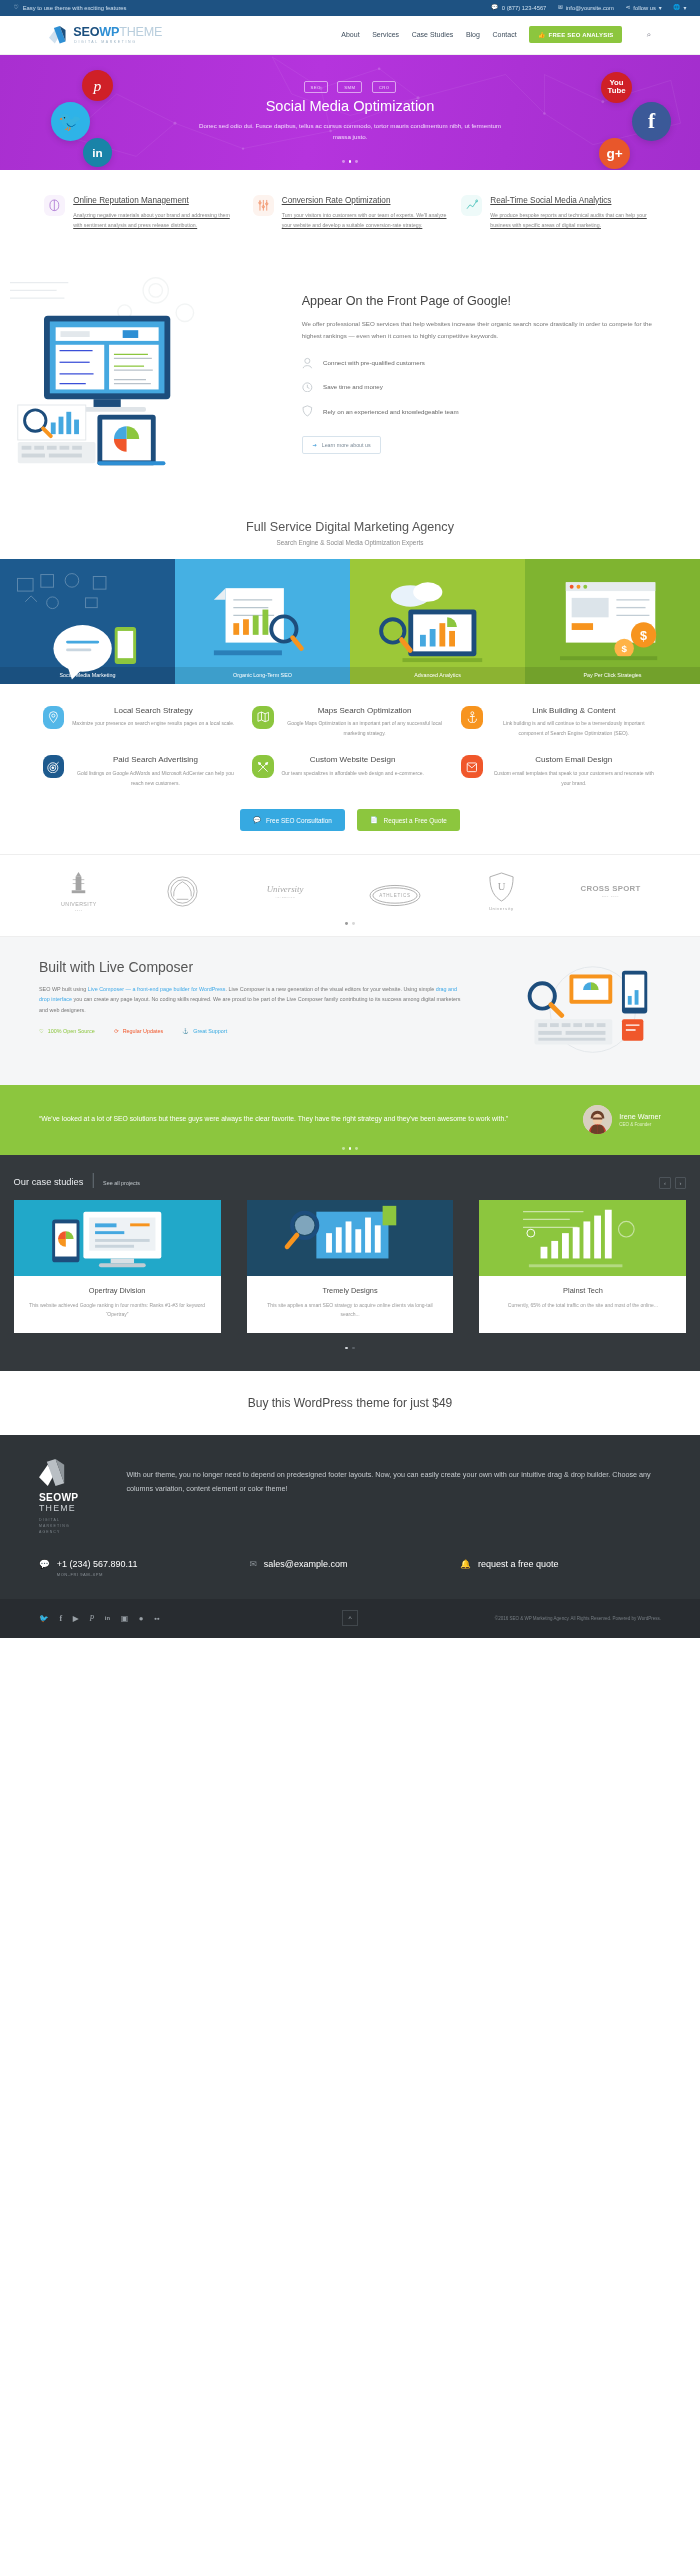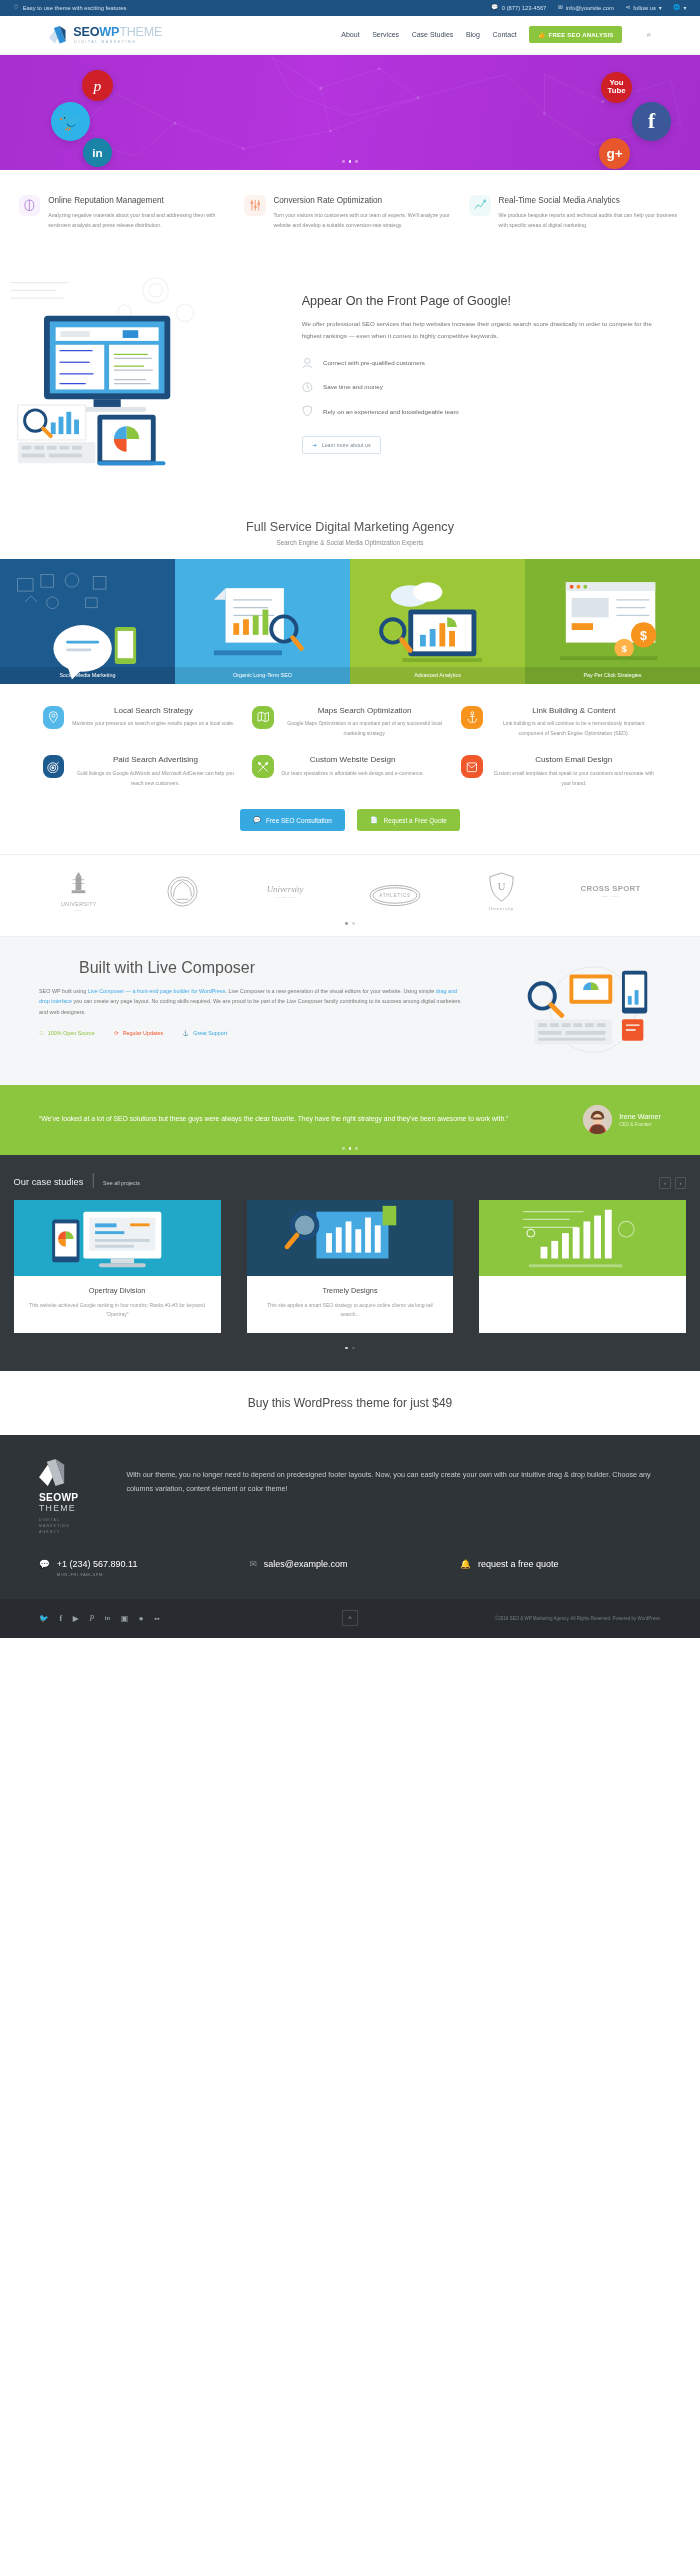--- a/index.html
+++ b/index.html
@@ -44,21 +44,21 @@
          font-size:4.3px;letter-spacing:0.4px;padding:2.4px 5.8px;}
   .hero h1{color:#fff;font-size:14.6px;font-weight:normal;margin-bottom:5.8px;}
   .hero p{color:#f3dcfd;font-size:6.2px;line-height:1.85;}
   .bub{position:absolute;border-radius:50%;display:flex;align-items:center;justify-content:center;
        color:#fff;z-index:2;box-shadow:0 1.9px 7.8px rgba(0,0,0,.14);}
   .dots{position:absolute;bottom:6.8px;left:0;right:0;display:flex;gap:3.9px;justify-content:center;z-index:4;}
   .dots i{width:2.9px;height:2.9px;border-radius:50%;background:rgba(255,255,255,.45);display:block;}
   .dots i.on{background:#fff;}
 
   
-  .feat3{display:flex;padding:25px 19px 23px;gap:13.6px;background:#fff;}
+  .feat3{display:flex;padding:25px 44px 23px;gap:13.6px;background:#fff;text-decoration:underline;}
   .feat{flex:1;display:flex;gap:7.8px;}
   .feat-ico{width:21.4px;height:21.4px;border-radius:5.8px;flex:none;display:flex;align-items:center;
             justify-content:center;font-size:9.7px;}
   .feat h3{font-size:8.2px;font-weight:normal;color:#4a4a4a;line-height:1.35;margin-bottom:5.8px;}
   .feat p{font-size:5.2px;line-height:1.85;color:#8b8b8b;}
 
   
   .gsec{background:#fff;padding:15.6px 0 25px;display:flex;}
   .gsec .art{width:292px;flex:none;position:relative;height:204px;}
   .gsec .txt{flex:1;padding:25px 39px 0 9.7px;}
@@ -102,21 +102,21 @@
   .clogo{opacity:.55;display:flex;flex-direction:column;align-items:center;gap:1.9px;color:#5a5a5a;}
   .clogo .cname{font-size:5.3px;letter-spacing:0.4px;}
   .clogo .csub{font-size:2.5px;letter-spacing:0.6px;color:#999;}
   .cdots{display:flex;gap:3.9px;justify-content:center;margin-top:9.7px;}
   .cdots i{width:2.9px;height:2.9px;border-radius:50%;background:#d8d8d8;display:block;}
   .cdots i.on{background:#9a9a9a;}
 
   
   .lcsec{background:#f5f6f7;padding:21.4px 39px;display:flex;gap:13.6px;align-items:flex-start;}
   .lcsec .lctxt{flex:1;}
-  .lcsec h2{font-size:16px;font-weight:normal;color:#555;margin-bottom:8.8px;margin-left:40px;}
+  .lcsec h2{font-size:14px;font-weight:normal;color:#555;margin-bottom:8.8px;}
   .lcsec p{font-size:5.4px;line-height:2;color:#787878;margin-bottom:11.7px;}
   .lcsec a.lnk{color:#3fa9e8;text-decoration:none;}
   .lcfeat{display:flex;gap:19.5px;}
   .lcf{display:flex;align-items:center;gap:3.9px;font-size:5.4px;}
   .lcsec .lcart{width:185px;height:105px;flex:none;position:relative;}
 
   
   .tst{background:#8cc63e;padding:19.5px 39px 21.4px;display:flex;align-items:center;gap:15.6px;position:relative;}
   .tst .q{flex:1;color:#fff;font-size:6.8px;line-height:2;}
   .tst .who{display:flex;align-items:center;gap:7.8px;}
@@ -251,20 +251,29 @@
       </g>
     </svg>
 
     <div class="bub" style="left:82px;top:15.6px;width:31px;height:31px;background:#cf2027;font-size:15.6px;font-style:italic;font-family:'Liberation Serif',serif;">p</div>
     <div class="bub" style="left:51px;top:47px;width:39px;height:39px;background:#2eb3e8;font-size:19.5px;">🐦</div>
     <div class="bub" style="left:83px;top:83px;width:29px;height:29px;background:#1983a8;font-size:11.7px;font-weight:bold;">in</div>
     <div class="bub" style="right:68px;top:17px;width:31px;height:31px;background:#cf2027;font-size:7.8px;font-weight:bold;line-height:1;text-align:center;">You<br>Tube</div>
     <div class="bub" style="right:29px;top:47px;width:39px;height:39px;background:#3b5998;font-size:21.4px;font-weight:bold;font-family:'Liberation Serif',serif;">f</div>
     <div class="bub" style="right:70px;top:83px;width:31px;height:31px;background:#e8572b;font-size:13.6px;font-weight:bold;">g+</div>
 
+    <div class="hero-inner">
+      <div class="badges">
+        <span class="badge">SEO</span>
+        <span class="badge">SMM</span>
+        <span class="badge">CRO</span>
+      </div>
+      <h1>Social Media Optimization</h1>
+      <p>Donec sed odio dui. Fusce dapibus, tellus ac cursus commodo, tortor mauris condimentum nibh, ut fermentum massa justo.</p>
+    </div>
     <div class="dots">
       <i></i>
       <i class="on"></i>
       <i></i>
     </div>
   </div>
 
   <div class="feat3">
     <div class="feat">
       <div class="feat-ico" style="background:#f8f2fc;color:#a86fd0;">
@@ -820,20 +829,24 @@
                 <rect x="85" y="28" width="7" height="32"></rect>
                 <rect x="96" y="22" width="7" height="38"></rect>
                 <rect x="107" y="16" width="7" height="44"></rect>
                 <rect x="118" y="10" width="7" height="50"></rect>
               </g>
             <circle cx="42" cy="34" r="4" fill="none" stroke="#fff" stroke-width="1"></circle>
             <circle cx="140" cy="30" r="8" fill="none" stroke="#fff" stroke-width="1.2" opacity="0.5"></circle>
             <rect x="40" y="66" width="96" height="3" fill="#fff" opacity="0.35"></rect>
           </svg>
         </div>
+        <div class="bd">
+          <h4>Plainst Tech</h4>
+          <p>Currently, 65% of the total traffic on the site and most of the online...</p>
+        </div>
       </div>
     </div>
     <div class="csdots">
       <i class="on"></i>
       <i></i>
     </div>
   </div>
 
   <div class="buy">
     <span>Buy this WordPress theme for just $49</span>

